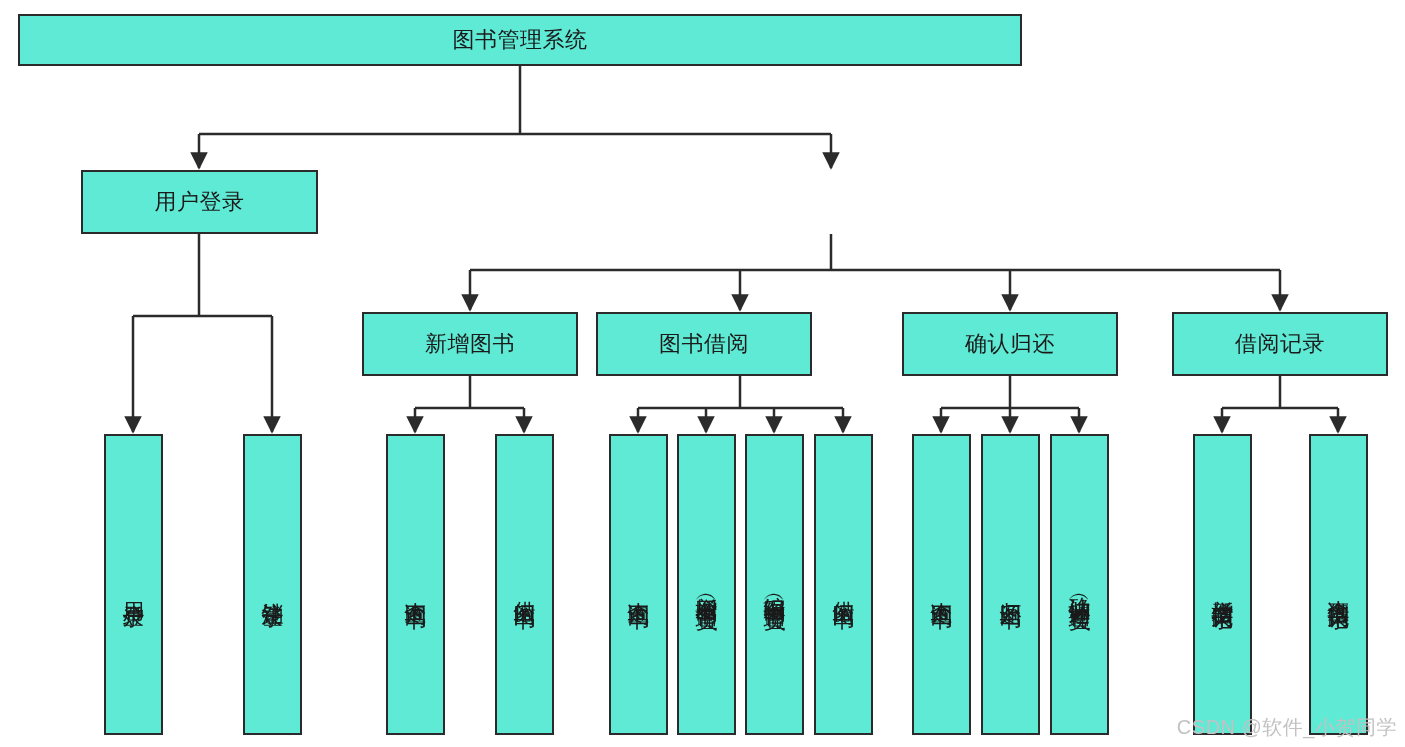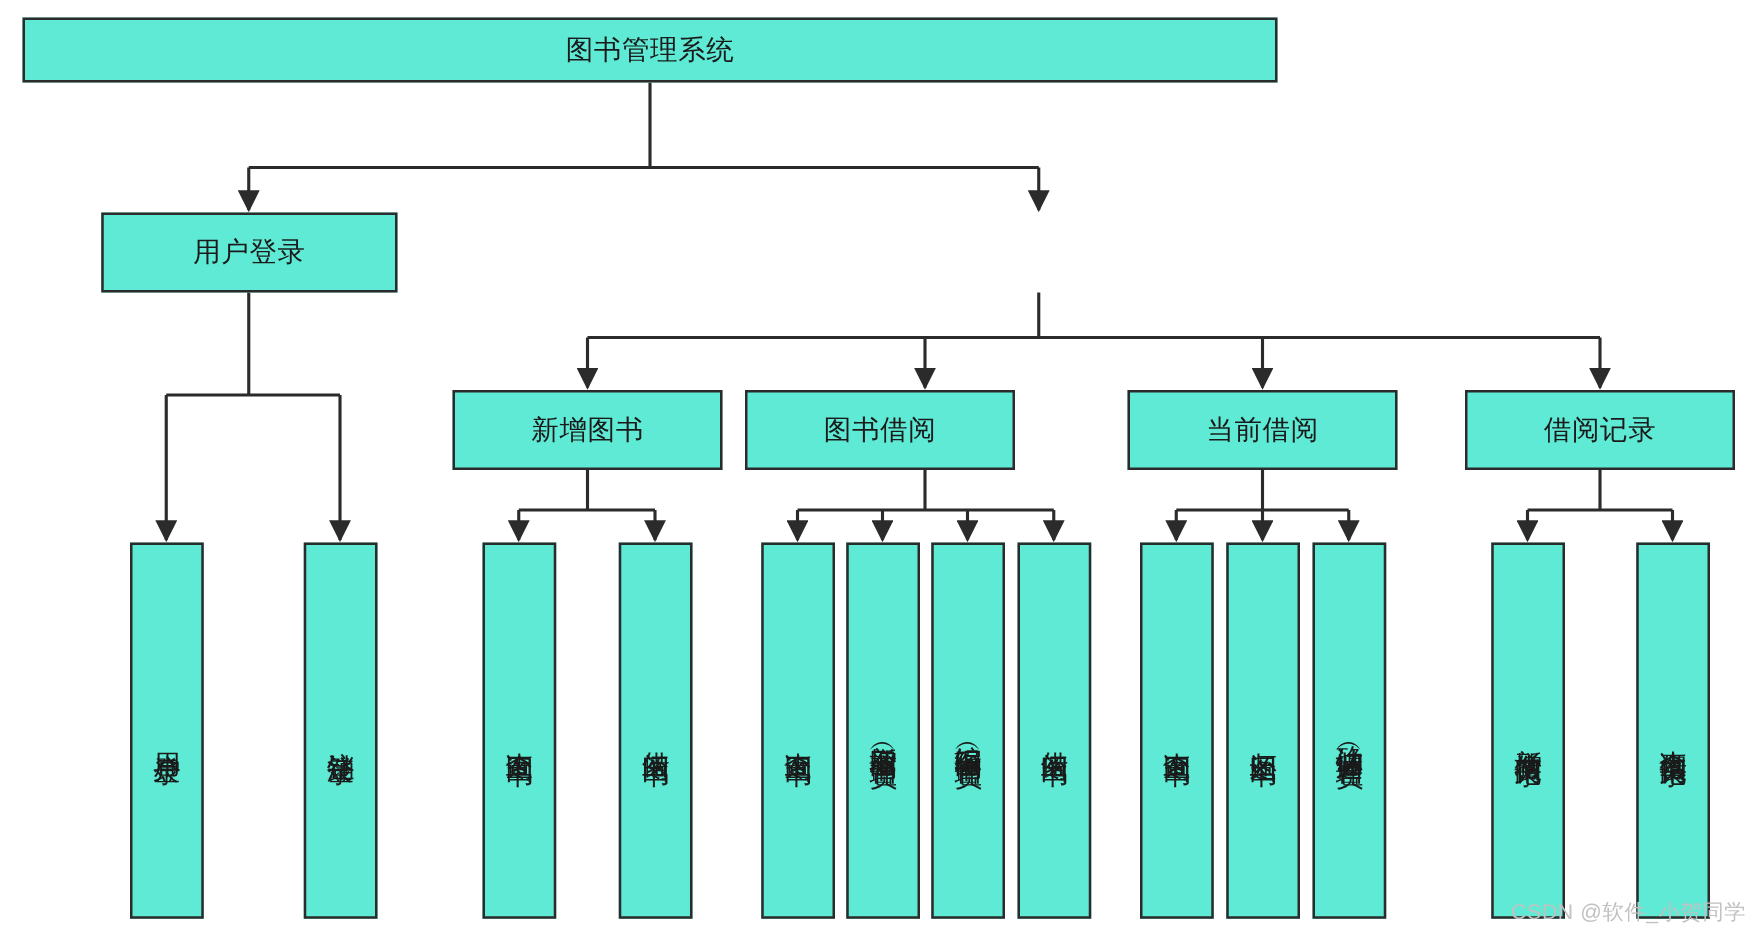--- a/index.html
+++ b/index.html
@@ -50,21 +50,21 @@
   .node.v .lbl {
     writing-mode: vertical-rl;
     text-orientation: upright;
     display: block;
     white-space: nowrap;
   }
   .watermark {
     position: absolute;
     right: 8px;
     bottom: 6px;
-    font-size: 17px;
+    font-size: 20px;
     color: #c2c2c2;
     letter-spacing: 0.5px;
     white-space: nowrap;
     user-select: none;
   }
 </style>
 </head>
 <body>
 
 <div id="canvas">
@@ -127,21 +127,21 @@
     <span class="lbl">用户登录</span>
   </div>
 
   <div class="node h" style="left:362px; top:312px; width:216px; height:64px;">
     <span class="lbl">新增图书</span>
   </div>
   <div class="node h" style="left:596px; top:312px; width:216px; height:64px;">
     <span class="lbl">图书借阅</span>
   </div>
   <div class="node h" style="left:902px; top:312px; width:216px; height:64px;">
-    <span class="lbl">当前借阅</span>
+    <span class="lbl">确认归还</span>
   </div>
   <div class="node h" style="left:1172px; top:312px; width:216px; height:64px;">
     <span class="lbl">借阅记录</span>
   </div>
 
   <div class="node v" style="left:104px; top:434px; width:59px; height:301px;">
     <span class="lbl">用户登录</span>
   </div>
   <div class="node v" style="left:243px; top:434px; width:59px; height:301px;">
     <span class="lbl">注销登录</span>

